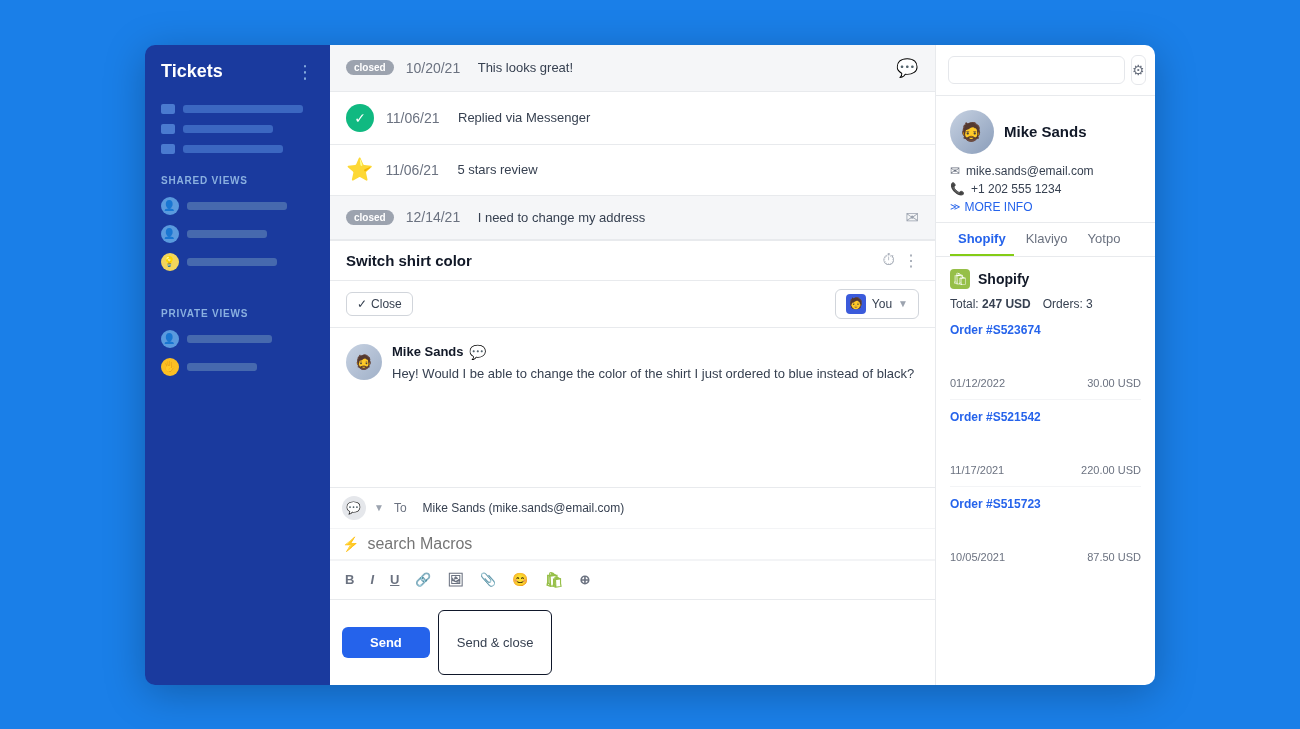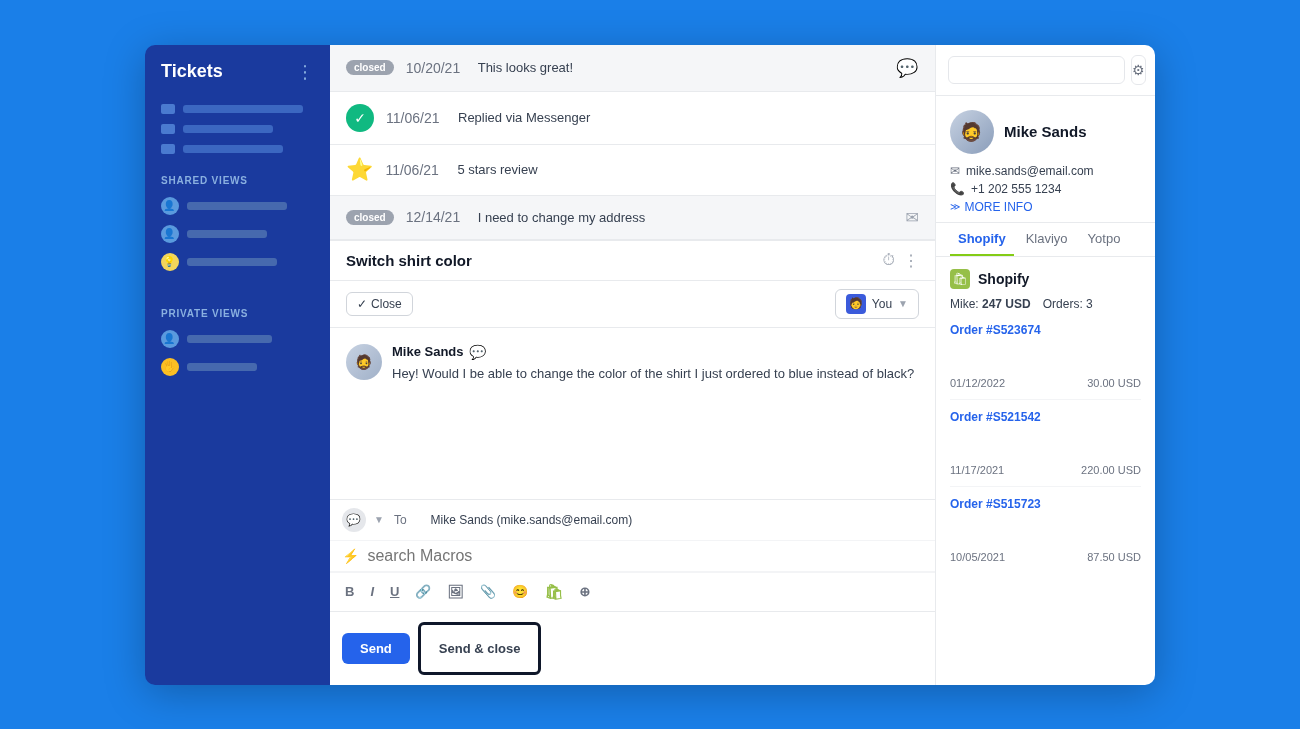--- a/index.html
+++ b/index.html
@@ -338,33 +338,33 @@
       align-items: center;
       gap: 8px;
       padding: 10px 12px;
       border-top: 1px solid #e8eaed;
     }
     .send-btn {
       background: #2563eb;
       color: #fff;
       border: none;
       border-radius: 6px;
-      padding: 8px 18px;
+      padding: 8px 28px;
       font-size: 13px;
       font-weight: 600;
       cursor: pointer;
     }
     .send-close-btn {
       background: #fff;
       color: #374151;
-      border: 3px solid #0f172a;
+      border: 1px solid #0f172a;
       border-radius: 6px;
-      padding: 16px 18px;
+      padding: 24px 18px;
       font-size: 13px;
-      font-weight: 700;
+      font-weight: 400;
       cursor: pointer;
     }
 
     
     .right-panel {
       width: 220px;
       background: #fff;
       border-left: 1px solid #e8eaed;
       display: flex;
       flex-direction: column;
@@ -656,21 +656,21 @@
         </div>
       </div>
 
       <div class="reply-box">
         <div class="reply-to-row">
           <div class="reply-channel-icon">
             <span>💬</span>
           </div>
           <span style="font-size:10px; color:#9ca3af; margin-right:2px;">▼</span>
           <span class="reply-to-label">To</span>
-          <span class="reply-to-address" style="margin-left:16px;">Mike Sands (mike.sands@email.com)</span>
+          <span class="reply-to-address" style="margin-left:8px;">Mike Sands (mike.sands@email.com)</span>
         </div>
         <div class="macros-row">
           <span class="macros-icon">⚡</span>
           <input type="text" class="macros-input" placeholder="search Macros" style="">
         </div>
         <div class="reply-toolbar">
           <span class="toolbar-btn"><b>B</b></span>
           <span class="toolbar-btn"><i>I</i></span>
           <span class="toolbar-btn"><u>U</u></span>
           <span class="toolbar-btn">🔗</span>
@@ -730,21 +730,21 @@
       </div>
     </div>
 
     <div class="shopify-panel">
       <div class="shopify-header">
         <div class="shopify-logo">🛍</div>
         <span class="shopify-name">Shopify</span>
       </div>
       <div class="shopify-stats">
         <span>
-          <span>Mike:</span>
+          <span>Total:</span>
           <b>247 USD</b>
         </span>
         <span>
           <span>Orders:</span>
           <span>3</span>
         </span>
       </div>
 
       <div class="shopify-order">
         <a class="shopify-order-id">Order #S523674</a>

